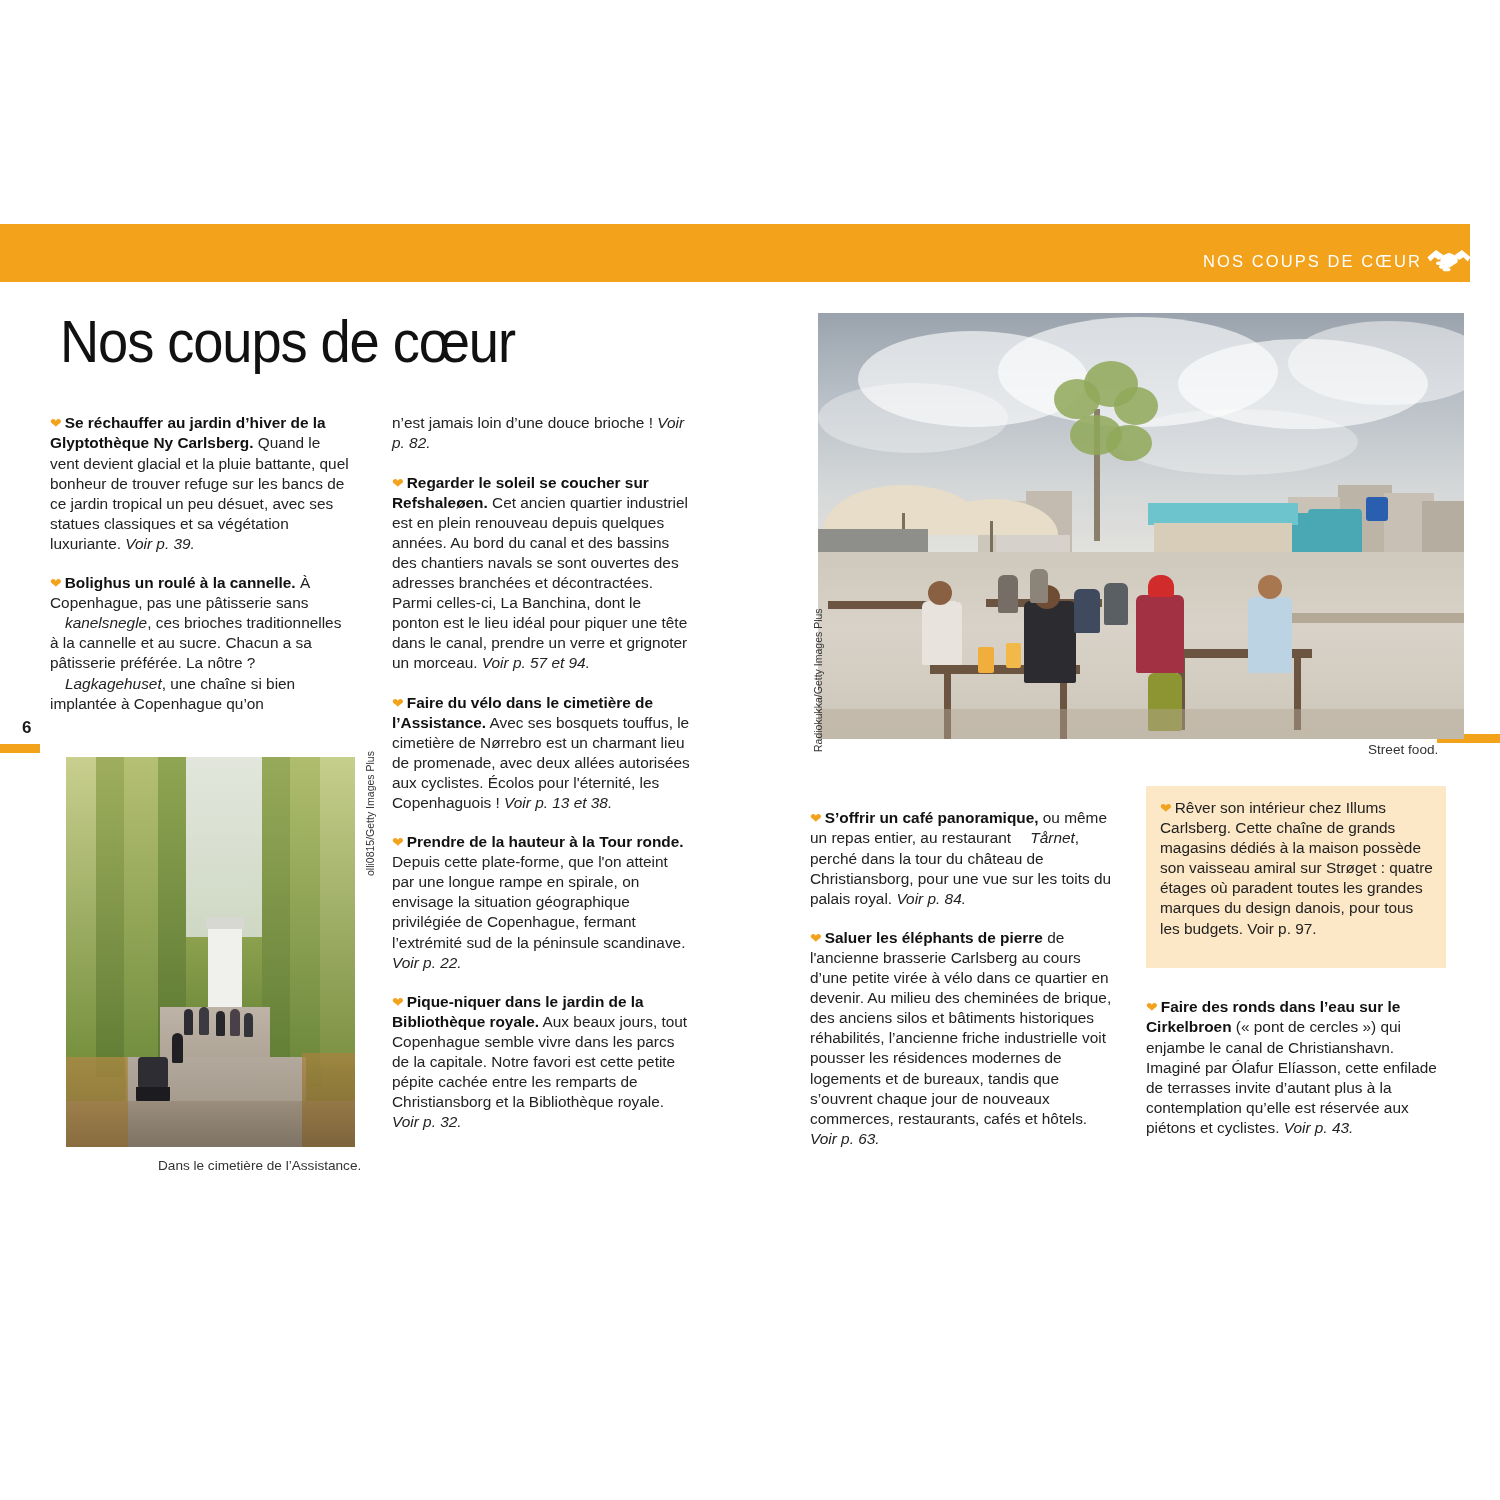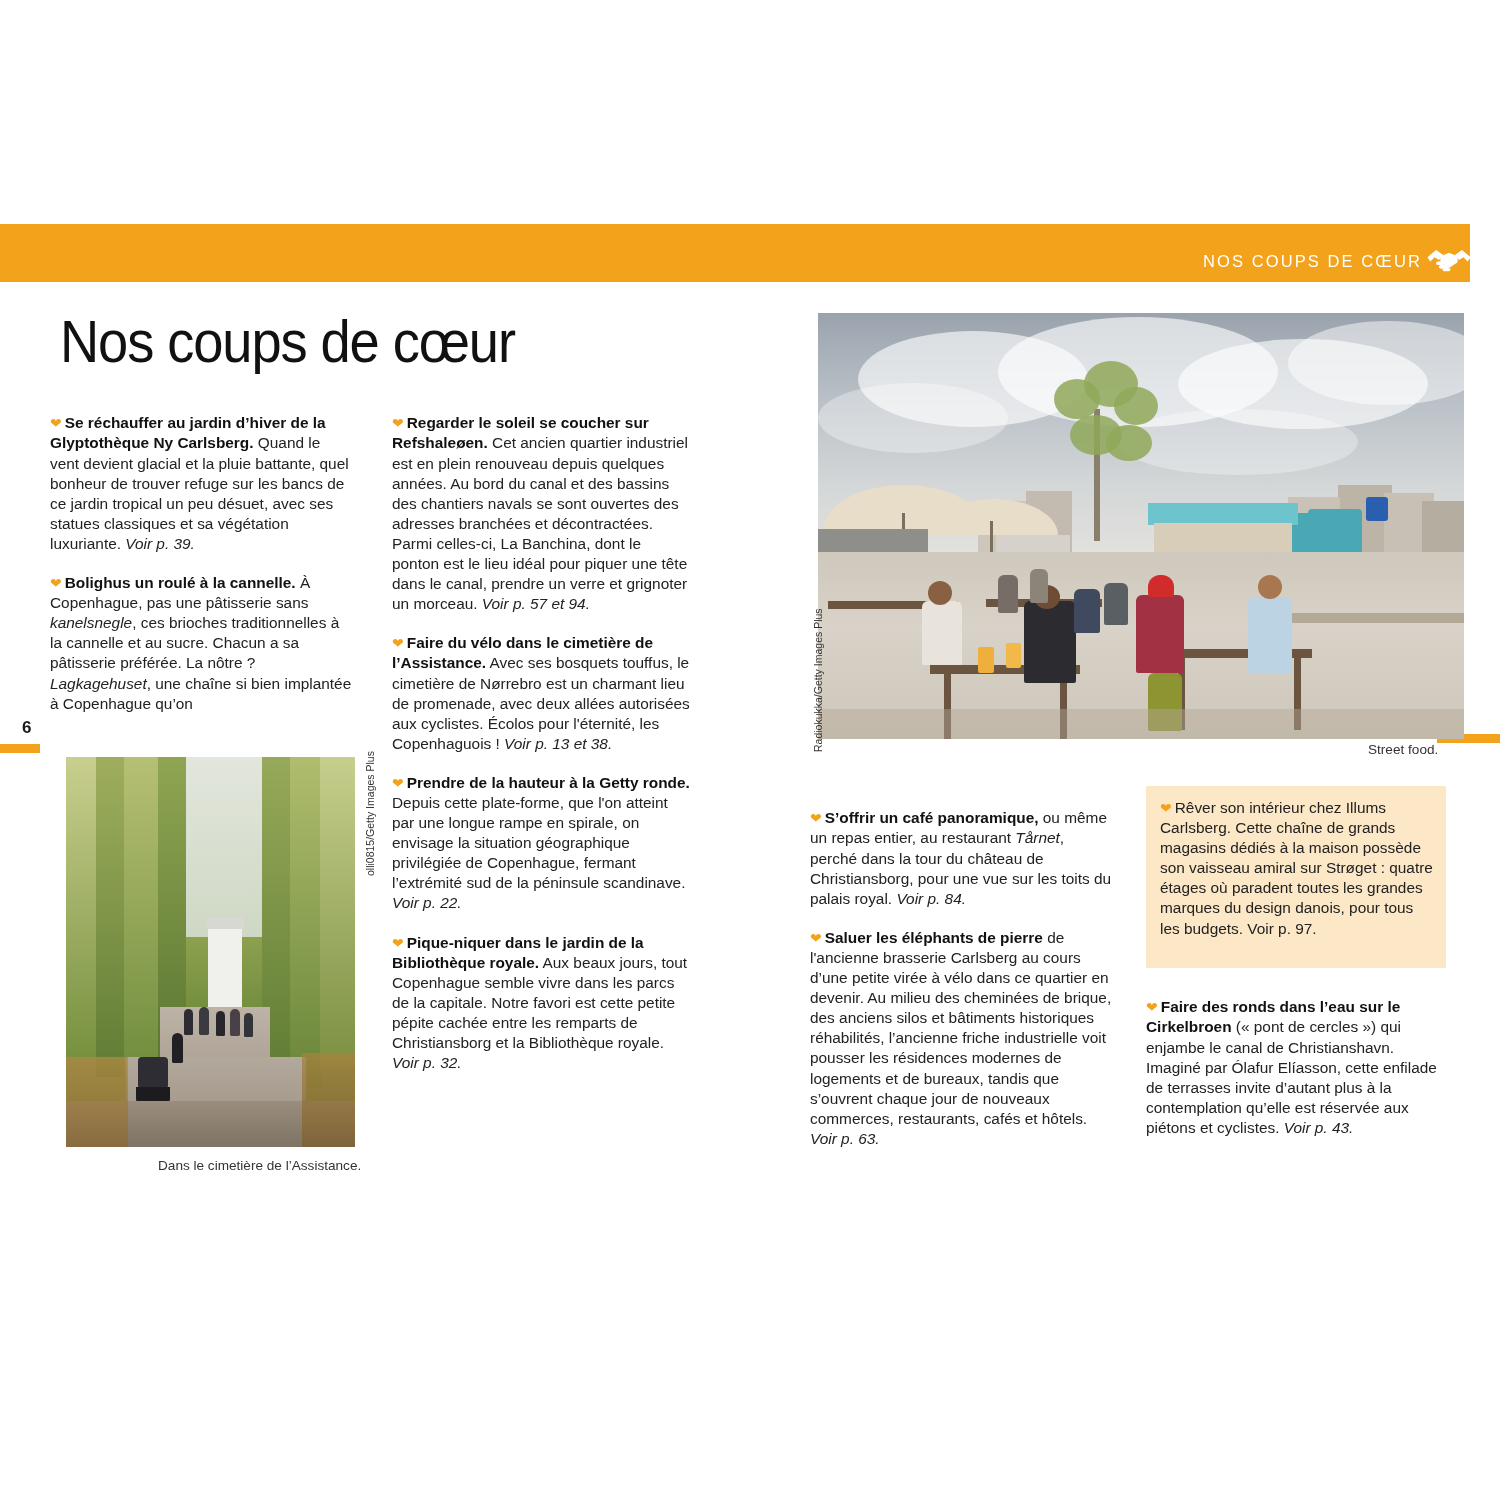--- a/index.html
+++ b/index.html
@@ -83,21 +83,21 @@
     text-align: left;
   }
   .col-l1 { left: 50px;   top: 398px; width: 302px; }
   .col-l2 { left: 392px;  top: 398px; width: 300px; }
   .col-r1 { left: 810px;  top: 793px; width: 302px; }
   .col-r2 { left: 1146px; top: 982px; width: 300px; }
 
   .entry { margin-bottom: 19px; }
   .entry:last-child { margin-bottom: 0; }
   .entry .lead { font-weight: 700; color: #111; }
-  .entry .ital { font-style: italic; }
+  .entry .ital { font-style: italic; margin-left: 15px; }
   .entry .ref  { font-style: italic; }
 
   .heart {
     color: #F2A21B;
     font-size: 14px;
     margin-right: 3px;
     letter-spacing: 0;
   }
 
   
@@ -206,31 +206,35 @@
   </p>
 
   <p class="entry">
     <span class="heart">❤</span><span class="lead">Bolighus un roulé à la cannelle.</span><span> À Copenhague, pas une pâtisserie sans </span><span class="ital">kanelsnegle</span><span>, ces brioches traditionnelles à la cannelle et au sucre. Chacun a sa pâtisserie préférée. La nôtre ? </span><span class="ital">Lagkagehuset</span><span>, une chaîne si bien implantée à Copenhague qu’on</span>
   </p>
 
 </div>
 
 <div class="col col-l2">
 
+  <p class="entry">
+    <span>n’est jamais loin d’une douce brioche !</span>
+    <span class="ref">Voir p. 82.</span>
+  </p>
 
   <p class="entry">
     <span class="heart">❤</span><span class="lead">Regarder le soleil se coucher sur Refshaleøen.</span><span> Cet ancien quartier industriel est en plein renouveau depuis quelques années. Au bord du canal et des bassins des chantiers navals se sont ouvertes des adresses branchées et décontractées. Parmi celles-ci, La Banchina, dont le ponton est le lieu idéal pour piquer une tête dans le canal, prendre un verre et grignoter un morceau. </span><span class="ref">Voir p. 57 et 94.</span>
   </p>
 
   <p class="entry">
     <span class="heart">❤</span><span class="lead">Faire du vélo dans le cimetière de l’Assistance.</span><span> Avec ses bosquets touffus, le cimetière de Nørrebro est un charmant lieu de promenade, avec deux allées autorisées aux cyclistes. Écolos pour l'éternité, les Copenhaguois ! </span><span class="ref">Voir p. 13 et 38.</span>
   </p>
 
   <p class="entry">
-    <span class="heart">❤</span><span class="lead">Prendre de la hauteur à la Getty ronde.</span><span> Depuis cette plate-forme, que l'on atteint par une longue rampe en spirale, on envisage la situation géographique privilégiée de Copenhague, fermant l’extrémité sud de la péninsule scandinave. </span><span class="ref">Voir p. 22.</span>
+    <span class="heart">❤</span><span class="lead">Prendre de la hauteur à la Tour ronde.</span><span> Depuis cette plate-forme, que l'on atteint par une longue rampe en spirale, on envisage la situation géographique privilégiée de Copenhague, fermant l’extrémité sud de la péninsule scandinave. </span><span class="ref">Voir p. 22.</span>
   </p>
 
   <p class="entry">
     <span class="heart">❤</span><span class="lead">Pique-niquer dans le jardin de la Bibliothèque royale.</span><span> Aux beaux jours, tout Copenhague semble vivre dans les parcs de la capitale. Notre favori est cette petite pépite cachée entre les remparts de Christiansborg et la Bibliothèque royale. </span><span class="ref">Voir p. 32.</span>
   </p>
 
 </div>
 
 <div class="photo photo-cemetery">
   <div class="alley-tree" style="left:0;   top:0;   width:34px;  height:300px; background:linear-gradient(180deg,#c9cf8e,#77913f);"></div>

